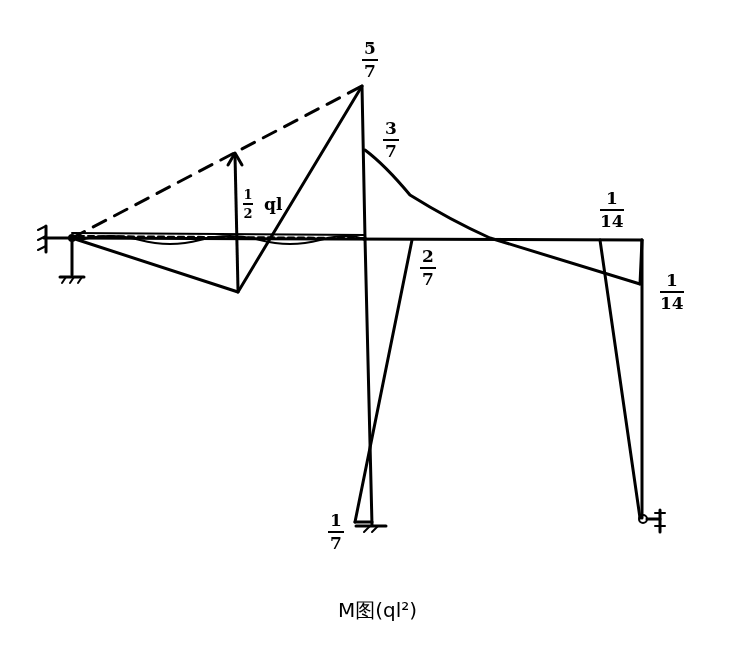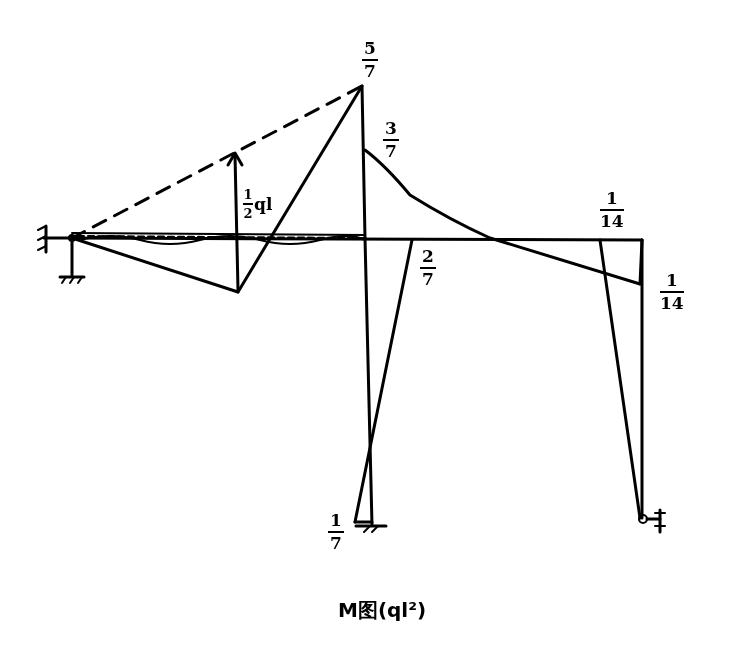--- a/index.html
+++ b/index.html
@@ -4,21 +4,21 @@
 <style>
   html, body { margin: 0; padding: 0; background: #ffffff; }
   body { width: 739px; height: 662px; position: relative; overflow: hidden;
          font-family: "DejaVu Sans", sans-serif; }
   #diagram { position: absolute; left: 0; top: 0; width: 739px; height: 662px; }
   .lbl { position: absolute; color: #000; font-family: "DejaVu Serif", serif;
          font-weight: bold; text-align: center; line-height: 1; }
   .frac { display: flex; flex-direction: column; align-items: center; font-size: 17px; }
   .frac .num { padding: 0 2px; }
   .frac .bar { width: 100%; min-width: 10px; border-top: 2.5px solid #000; margin: 2px 0; }
-  .caption { font-size: 20px; font-family: "DejaVu Sans", sans-serif; font-weight: bold; }
+  .caption { font-size: 20px; font-family: "DejaVu Sans", sans-serif; font-weight: normal; }
   .stroke { stroke: #000; stroke-width: 3; fill: none; stroke-linecap: round; stroke-linejoin: round; }
   .thin { stroke: #000; stroke-width: 2; fill: none; stroke-linecap: round; }
 </style>
 </head>
 <body>
 
 <svg id="diagram" viewBox="0 0 739 662" xmlns="http://www.w3.org/2000/svg">
 
   <g>
     <line class="stroke" x1="72" y1="238" x2="642" y2="240"></line>
@@ -90,21 +90,21 @@
   <span class="num">3</span>
     <span class="bar"></span>
     <span>7</span>
 </div>
 <div class="lbl" style="left:243px; top:188px; display:flex; align-items:center; font-size:17px;">
   <span class="frac" style="font-size:13px;">
       <span>1</span>
       <span class="bar"></span>
       <span>2</span>
     </span>
-  <span style="margin-left:1px;">ql</span>
+  <span style="margin-left:11px;">ql</span>
 </div>
 <div class="lbl frac" style="left:420px; top:248px;">
   <span class="num">2</span>
     <span class="bar"></span>
     <span>7</span>
 </div>
 <div class="lbl frac" style="left:600px; top:190px;">
   <span class="num">1</span>
     <span class="bar"></span>
     <span>14</span>

